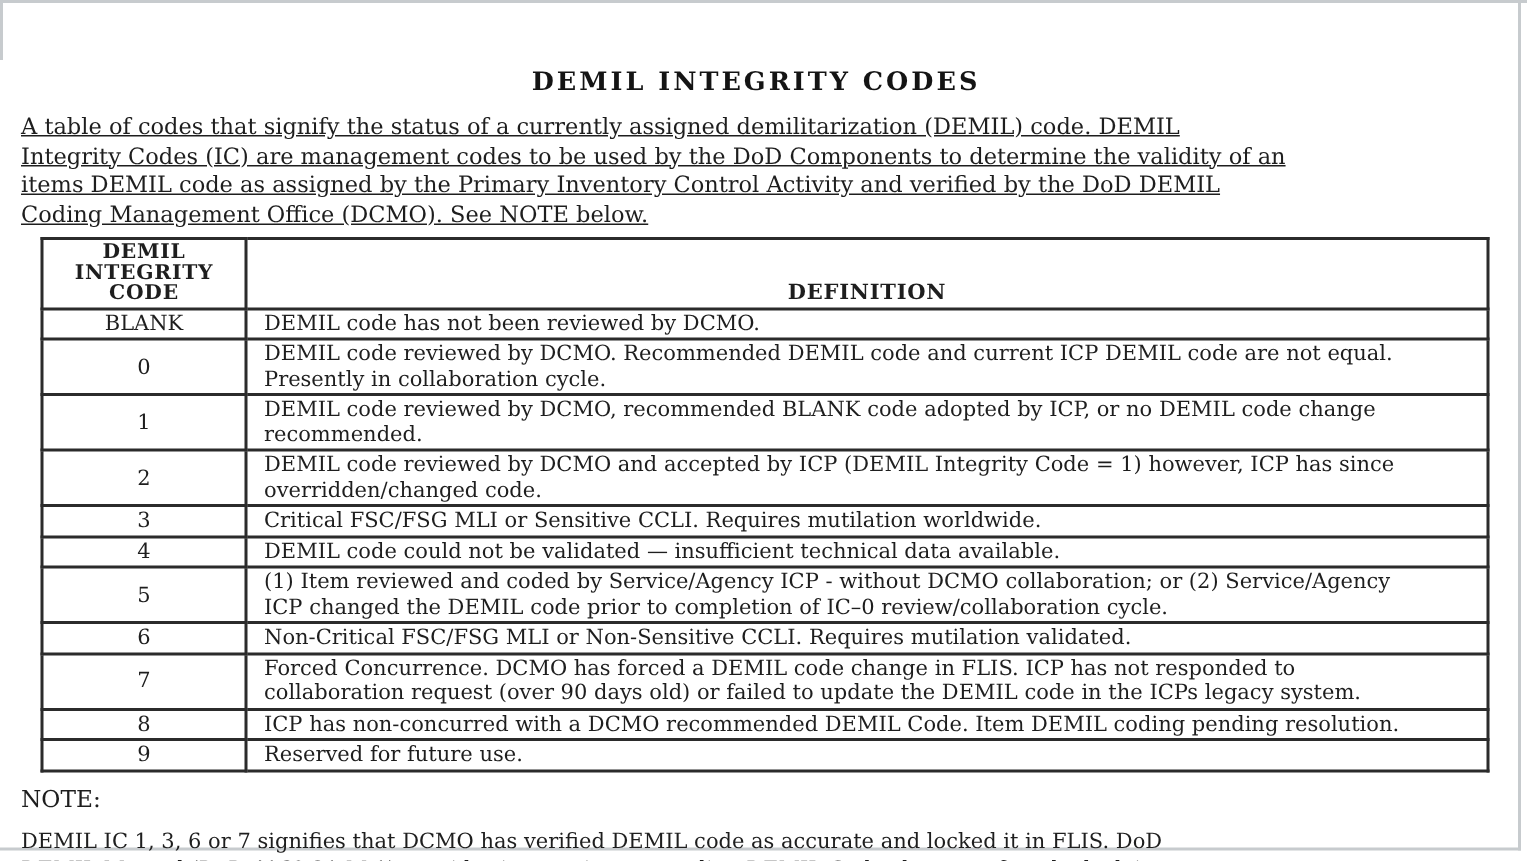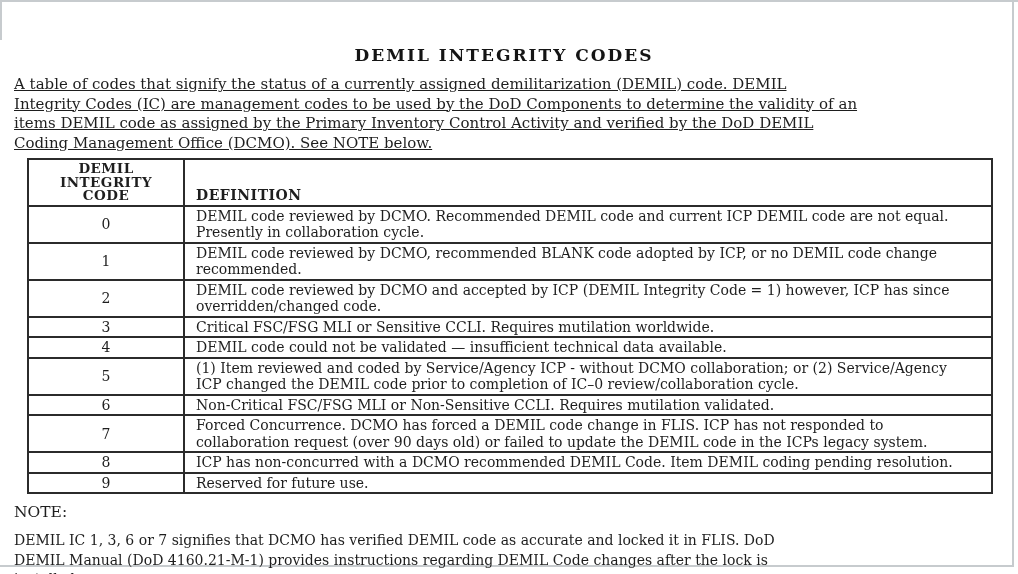--- a/index.html
+++ b/index.html
@@ -51,34 +51,34 @@
   table.codes {
     border-collapse: collapse;
     margin: 5px 0 0 13px;
     width: 966px;
     table-layout: fixed;
   }
   table.codes th, table.codes td {
     border: 2px solid #2b2b2b;
   }
   th.code-head {
-    width: 156px;
+    width: 136px;
     font-size: 13.5px;
     font-weight: bold;
     line-height: 13.5px;
     text-align: center;
     vertical-align: middle;
     padding: 2px;
     white-space: pre-line;
     letter-spacing: 0.5px;
   }
   th.def-head {
     font-size: 14px;
     font-weight: bold;
-    text-align: left;
+    text-align: center;
     vertical-align: bottom;
     padding: 2px 11px;
     letter-spacing: 0.5px;
   }
   td.code {
     font-size: 14px;
     text-align: center;
     vertical-align: middle;
     padding: 1px;
   }
@@ -124,20 +124,24 @@
       <thead>
         <tr>
           <th class="code-head">DEMIL
 INTEGRITY
 CODE</th>
           <th class="def-head">DEFINITION</th>
         </tr>
       </thead>
       <tbody>
           <tr>
+            <td class="code">BLANK</td>
+            <td class="def">DEMIL code has not been reviewed by DCMO.</td>
+          </tr>
+          <tr>
             <td class="code">0</td>
             <td class="def">DEMIL code reviewed by DCMO. Recommended DEMIL code and current ICP DEMIL code are not equal.
 Presently in collaboration cycle.</td>
           </tr>
           <tr>
             <td class="code">1</td>
             <td class="def">DEMIL code reviewed by DCMO, recommended BLANK code adopted by ICP, or no DEMIL code change
 recommended.</td>
           </tr>
           <tr>

